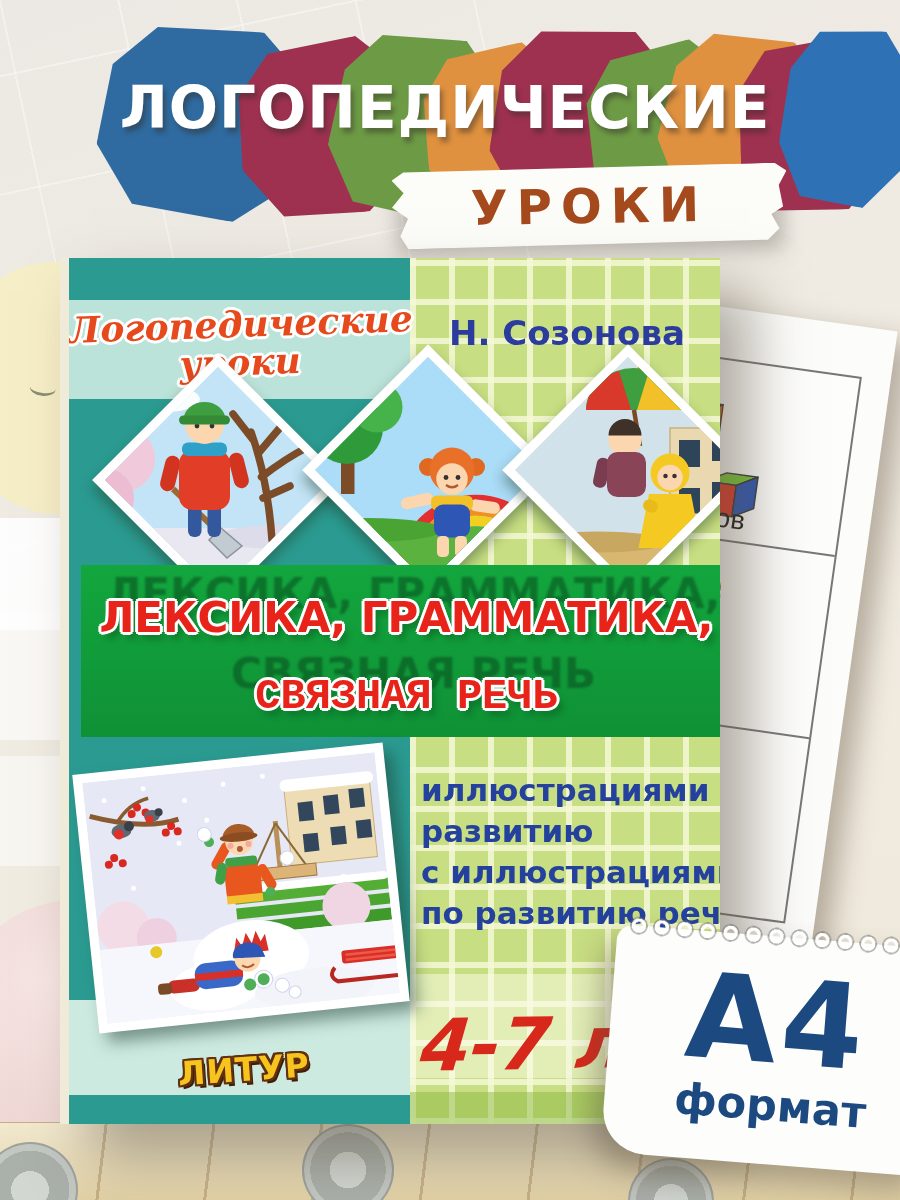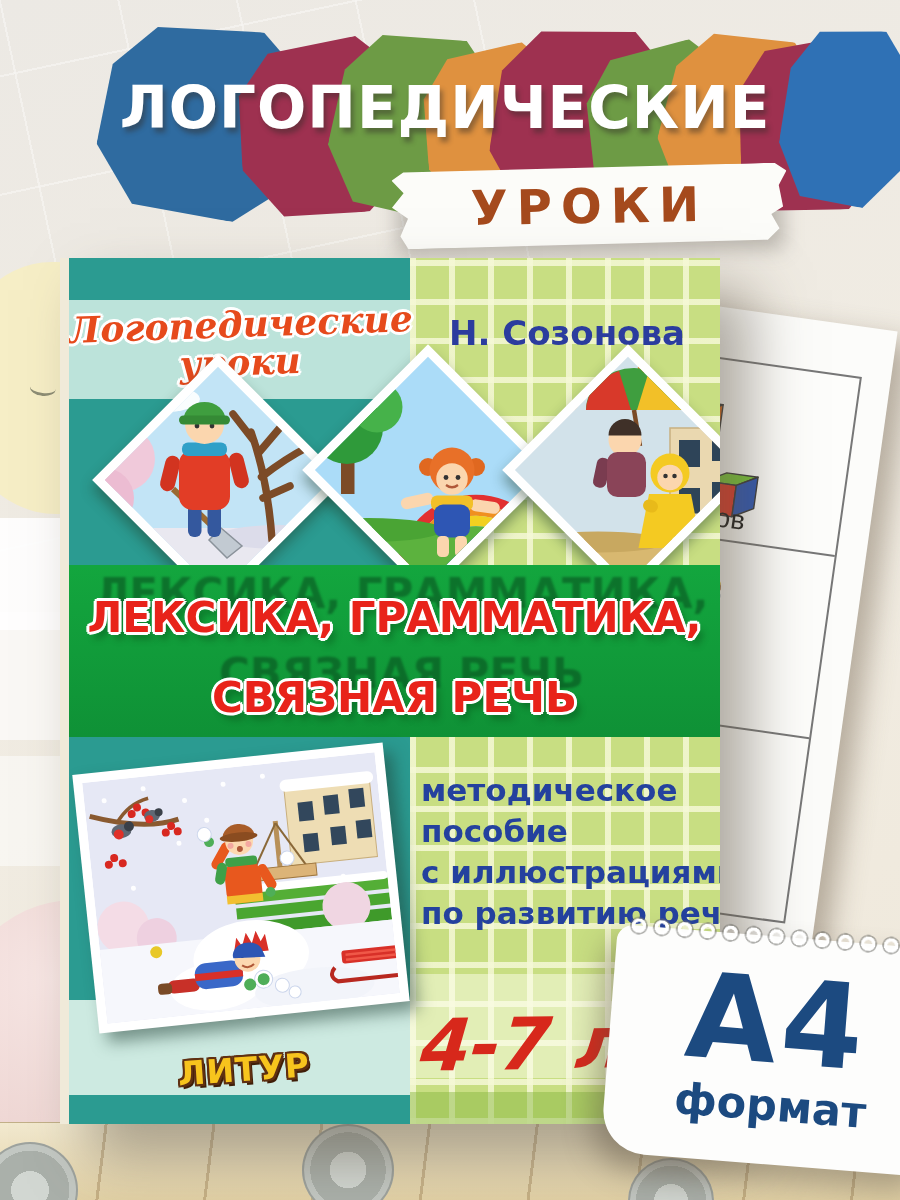--- a/index.html
+++ b/index.html
@@ -91,29 +91,29 @@
     text-shadow:-3px 0 0 #fff,3px 0 0 #fff,0 -3px 0 #fff,0 3px 0 #fff,-2px -2px 0 #fff,2px -2px 0 #fff,-2px 2px 0 #fff,2px 2px 0 #fff;}
   .authors{position:absolute;left:380px;top:52px;z-index:3;color:#2b3c9e;
     font-family:"DejaVu Sans",sans-serif;font-weight:800;font-size:34px;line-height:1.4;white-space:nowrap;}
   .diamond{position:absolute;width:178px;height:178px;background:#fff;transform:rotate(45deg);
     box-shadow:5px 6px 13px rgba(30,60,40,.45);z-index:4;}
   .dmask{position:absolute;inset:9px;overflow:hidden;}
   .dmask svg{position:absolute;left:0;top:0;width:160px;height:160px;transform:rotate(-45deg) scale(1.5);transform-origin:80px 80px;}
   .d1{left:60px;top:133px;}
   .d2{left:270px;top:123px;}
   .d3{left:470px;top:123px;}
-  .title-band{position:absolute;left:0;top:307px;width:651px;height:172px;z-index:5;
+  .title-band{position:absolute;left:12px;top:307px;width:651px;height:172px;z-index:5;
     background:linear-gradient(180deg,#13a63e,#0f9136);}
   .tl{position:absolute;left:0;width:100%;text-align:center;white-space:nowrap;
     font-family:"DejaVu Sans",sans-serif;font-weight:800;font-size:42px;letter-spacing:0;}
   .tl.red{color:#e8231a;
     text-shadow:-3px 0 0 #fff,3px 0 0 #fff,0 -3px 0 #fff,0 3px 0 #fff,-2px -2px 0 #fff,2px -2px 0 #fff,-2px 2px 0 #fff,2px 2px 0 #fff,5px 7px 7px rgba(0,40,10,.35);}
   .tl.ghost{color:rgba(6,62,26,.48);filter:blur(1px);}
   .g1{top:4px;transform:translateX(7px);} .r1{top:28px;}
-  .g2{top:84px;transform:translateX(7px);} .r2{top:108px;}
+  .g2{top:84px;transform:translateX(7px);} .r2{top:108px;font-family:Liberation Mono, monospace;}
   .winter-card{position:absolute;left:16px;top:500px;width:312px;height:260px;background:#fff;
     transform:rotate(-6deg);box-shadow:8px 10px 16px rgba(30,60,50,.5);z-index:6;}
   .winter-card svg{position:absolute;left:9px;top:9px;}
   .method{position:absolute;left:352px;top:512px;z-index:6;color:#24419e;
     font-family:"DejaVu Sans",sans-serif;font-weight:800;font-size:31px;line-height:1.32;white-space:nowrap;}
   .age{position:absolute;left:352px;top:744px;z-index:6;color:#d7281b;white-space:nowrap;
     font-family:"DejaVu Sans",sans-serif;font-weight:800;font-style:italic;font-size:72px;
     transform:skewX(-6deg) rotate(-1deg);}
   .litur{position:absolute;left:95px;top:792px;width:160px;text-align:center;z-index:6;
     font-family:"DejaVu Sans",sans-serif;font-weight:800;font-size:33px;letter-spacing:1px;
@@ -477,22 +477,22 @@
         <circle cx="146" cy="192" r="13" fill="#fcd8b0"></circle>
         <path d="M140,198 q6,5 12,0" stroke="#b05838" stroke-width="2" fill="none"></path>
         <circle cx="141" cy="189" r="1.8" fill="#333"></circle>
         <path d="M150,188 q3,2 6,0" stroke="#333" stroke-width="1.8" fill="none"></path>
         <polygon points="133,186 137,170 142,179 147,166 152,177 157,165 161,176 166,169 168,186" fill="#d83028"></polygon>
         <path d="M132,190 a15,12 0 0 1 30,-4 l2,6 z" fill="#2e56b4"></path>
       </svg>
     </div>
 
     <div class="method">
-      <div>методическое</div>
-      <div>пособие</div>
+      <div>иллюстрациями</div>
+      <div>развитию</div>
       <div>с иллюстрациями</div>
       <div>по развитию речи</div>
     </div>
     <div class="age">4-7 л</div>
     <div class="litur">ЛИТУР</div>
   </div>
 </div>
 
 <div class="abs format-card">
   <div class="spiral"></div>

